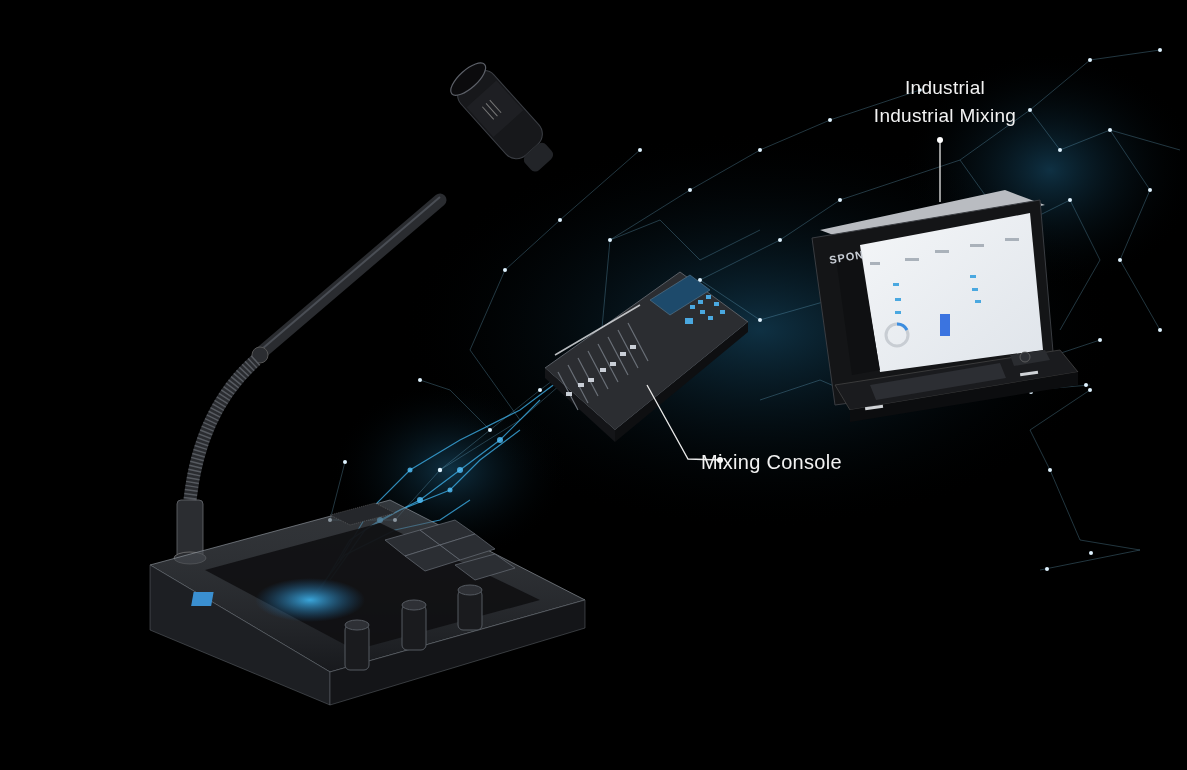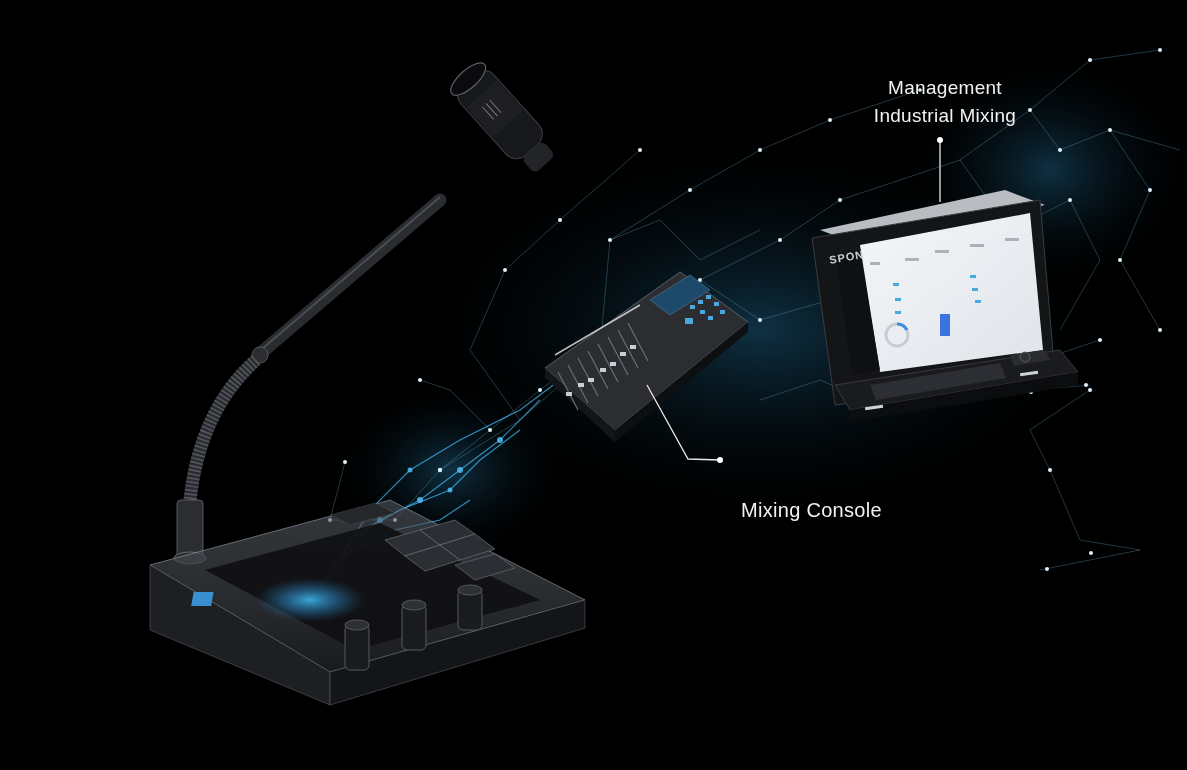--- a/index.html
+++ b/index.html
@@ -1,21 +1,21 @@
 <!DOCTYPE html>
 <html><head>
 <meta charset="utf-8">
 <style>
   html, body { margin:0; padding:0; background:#000; }
   body { width:1187px; height:770px; overflow:hidden; position:relative; font-family:"Liberation Sans", sans-serif; color:#fff; }
   .stage { position:absolute; inset:0; background:#000; }
   svg.net { position:absolute; left:0; top:0; }
   .label { position:absolute; color:#f2f2f2; font-weight:300; letter-spacing:0.3px; }
   .label-mgmt { left:862px; top:74px; width:166px; text-align:center; font-size:19px; line-height:28px; }
-  .label-mix { left:741px; top:449px; font-size:20px; line-height:26px;margin-top:48px; }
+  .label-mix { left:701px; top:449px; font-size:20px; line-height:26px; }
   .server-brand { position:absolute; left:829px; top:251px; font-size:11px; font-weight:bold; color:#c9ced6; letter-spacing:1px; transform:rotate(-10deg); }
 </style>
 </head>
 <body>
 
 <div class="stage">
 
   <svg class="net" width="1187" height="770" viewBox="0 0 1187 770">
     <defs>
       <radialGradient id="glow" cx="50%" cy="50%" r="50%">
@@ -265,19 +265,19 @@
       <line x1="940" y1="140" x2="940" y2="202"></line>
       <polyline points="647,385 688,459 720,460"></polyline>
     </g>
     <circle cx="940" cy="140" r="3" fill="#fff"></circle>
     <circle cx="720" cy="460" r="3" fill="#fff"></circle>
   </svg>
 
   <div class="server-brand">SPON</div>
 
   <div class="label label-mgmt">
-    <div>Management</div>
+    <div>Industrial</div>
     <div>Industrial Mixing</div>
   </div>
 
   <div class="label label-mix">Mixing Console</div>
 
 </div>
 
 </body></html>

